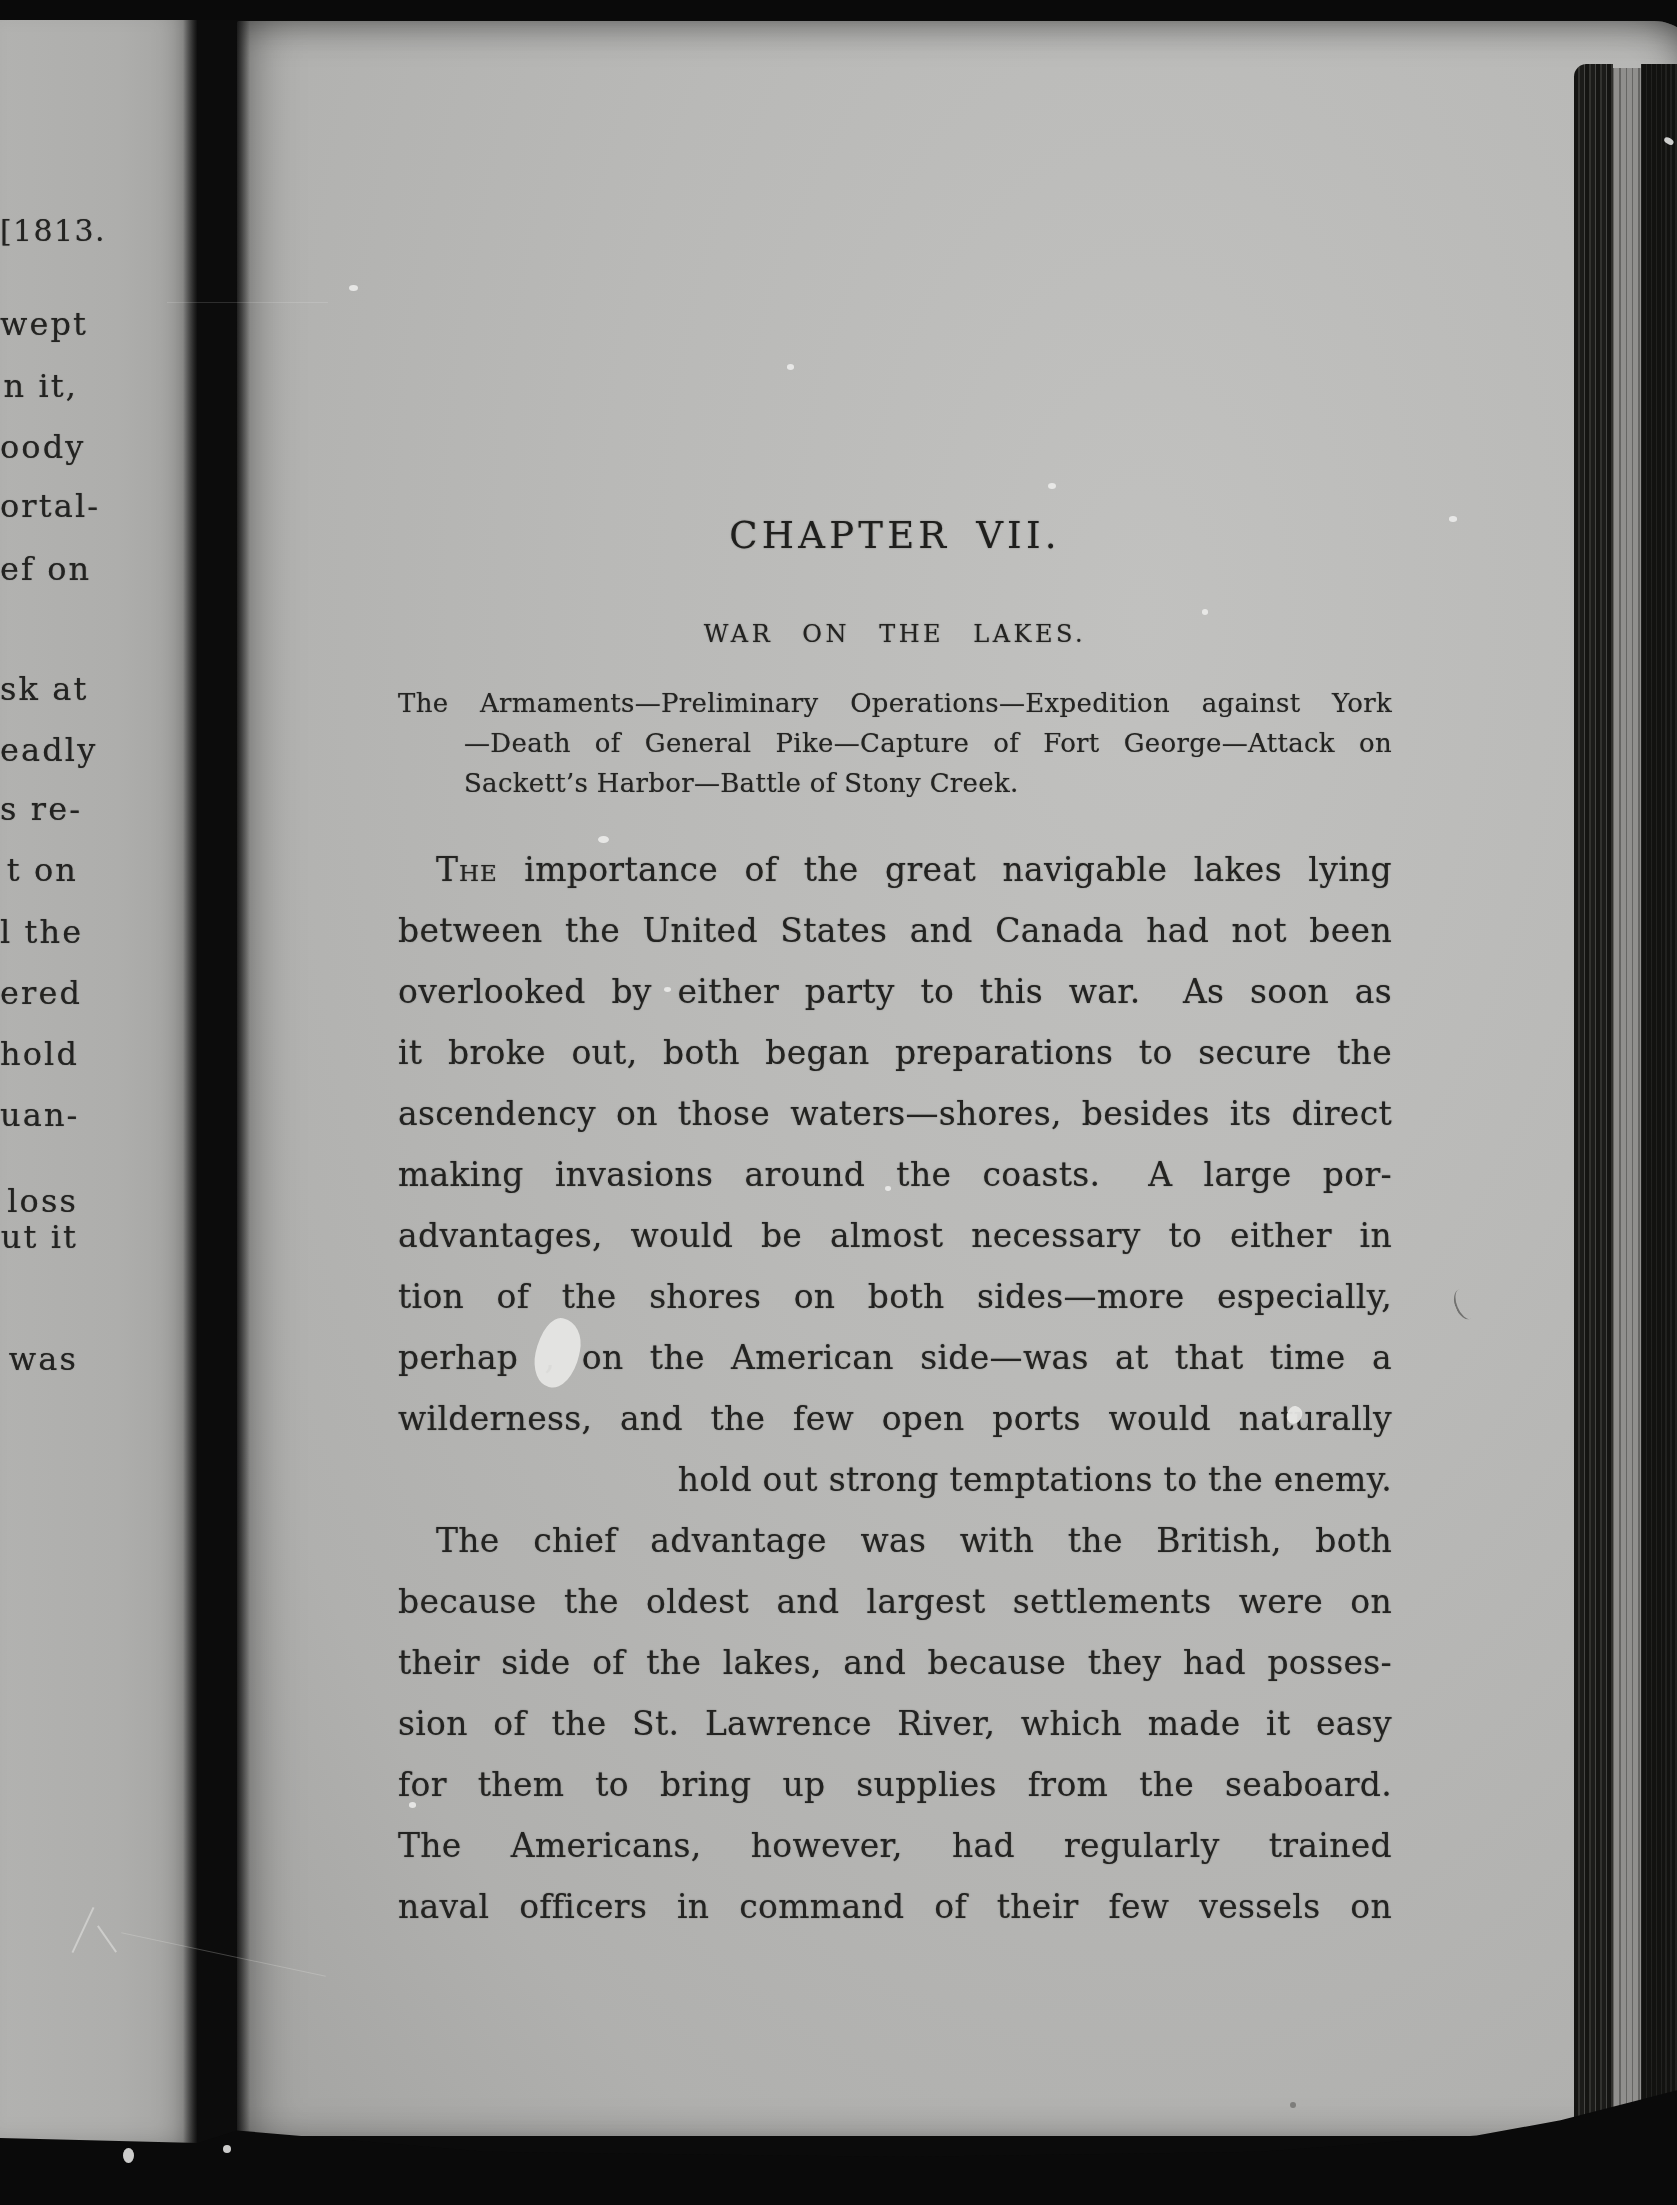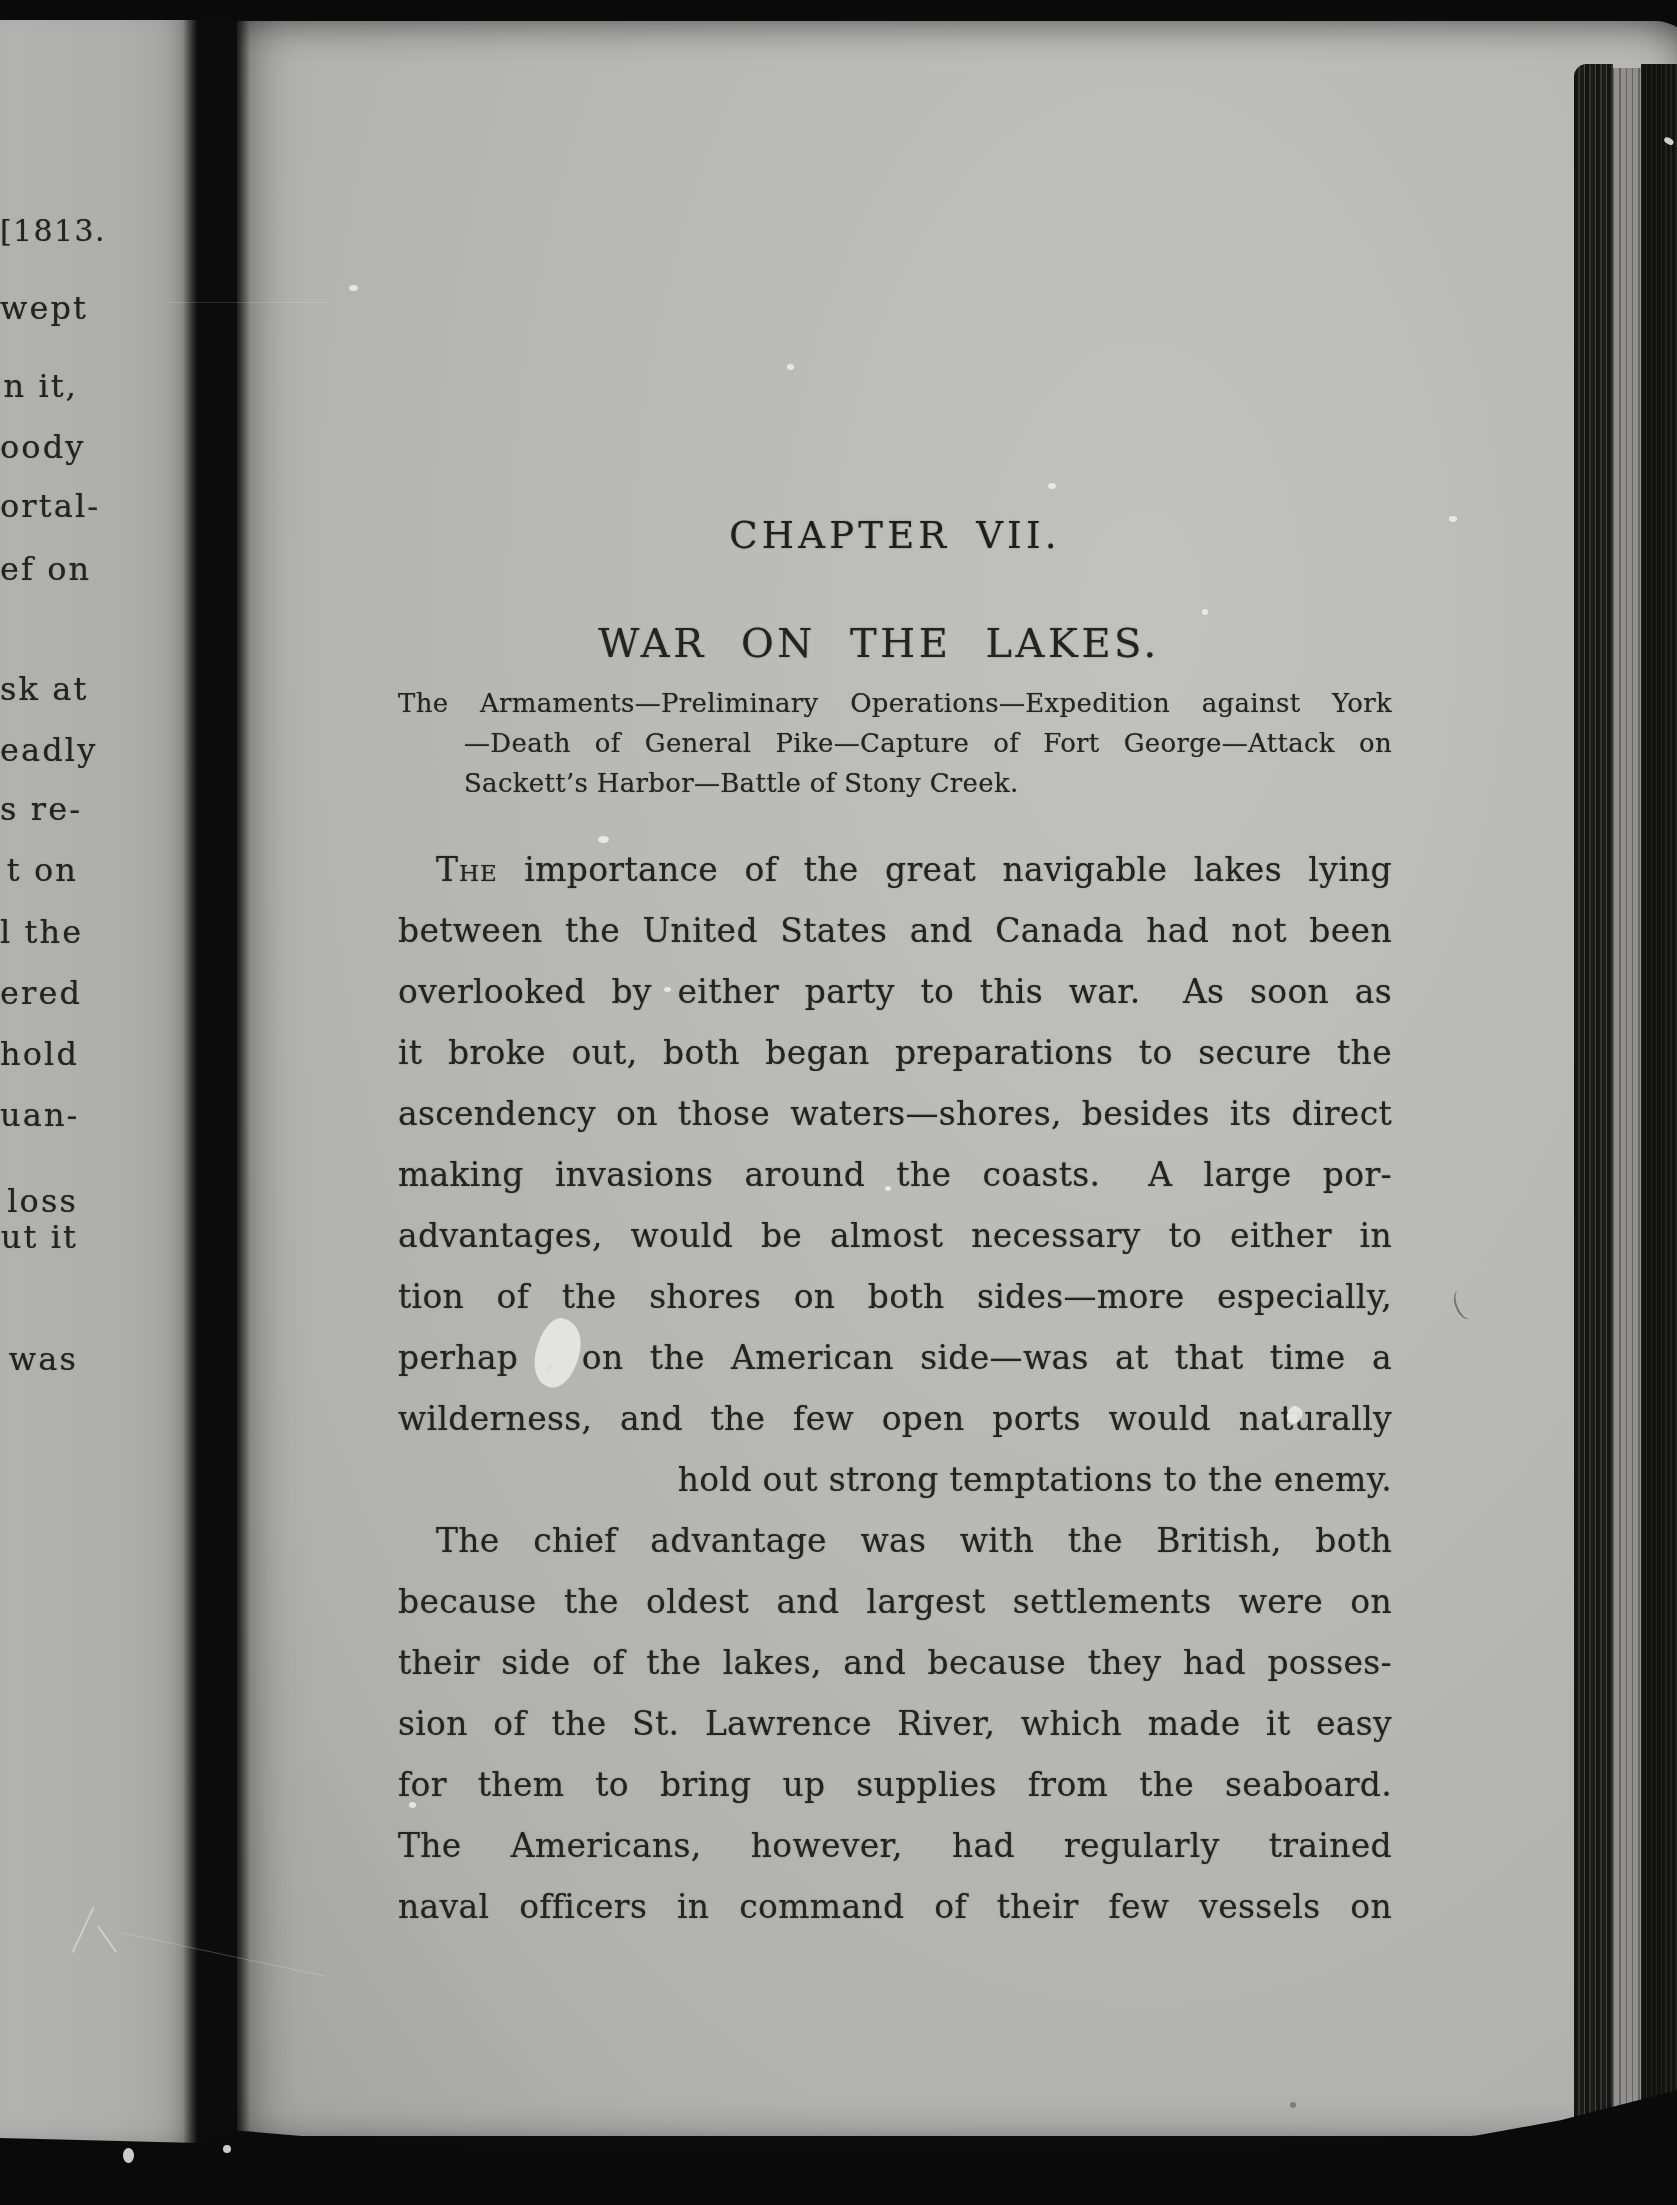--- a/index.html
+++ b/index.html
@@ -29,22 +29,22 @@
     box-shadow:inset 33px 0 52px -24.4px rgba(0,0,0,.5),
                inset -29px 0 45px -21px rgba(0,0,0,.48),
                inset 0 21px 42px -21px rgba(0,0,0,.35);
   }
   .chapter{
     position:absolute;left:161px;top:493px;width:994px;text-align:center;
     font-size:37px;letter-spacing:4.2px;word-spacing:9.8px;color:#1f1f1d;
     text-shadow:0 0 1.4px rgba(25,25,23,.5);
   }
   .subtitle{
-    position:absolute;left:145px;top:599px;width:994px;text-align:center;
-    font-size:40px;letter-spacing:3.5px;word-spacing:18px;color:#232321;
+    position:absolute;left:161px;top:599px;width:994px;text-align:center;
+    font-size:24px;letter-spacing:3.5px;word-spacing:18px;color:#232321;
     text-shadow:0 0 1.4px rgba(25,25,23,.5);
   }
   .summary{position:absolute;left:161px;top:662px;width:994px;}
   .sline{
     font-size:26px;line-height:40px;letter-spacing:0.3px;color:#242422;
     text-shadow:0 0 1px rgba(25,25,23,.5);
   }
   .sline.cont{padding-left:66px;}
   .j{text-align:justify;text-align-last:justify;}
   .bodytext{position:absolute;left:161px;top:818px;width:994px;}
@@ -93,21 +93,21 @@
   }
   .hline{position:absolute;height:1.4px;background:rgba(255,255,255,.14);}
 </style>
 </head>
 <body>
 
 <div class="stage">
 
   <div class="left-page">
     <div class="frag year" style="top:207px">[1813.</div>
-    <div class="frag" style="top:285px">wept</div>
+    <div class="frag" style="top:301px">wept</div>
     <div class="frag" style="top:363px">n it,</div>
     <div class="frag" style="top:424px">oody</div>
     <div class="frag" style="top:483px">ortal-</div>
     <div class="frag" style="top:546px">ef on</div>
     <div class="frag" style="top:666px">sk at</div>
     <div class="frag" style="top:727px">eadly</div>
     <div class="frag" style="top:786px">s re-</div>
     <div class="frag" style="top:847px">t on</div>
     <div class="frag" style="top:909px">l the</div>
     <div class="frag" style="top:970px">ered</div>

